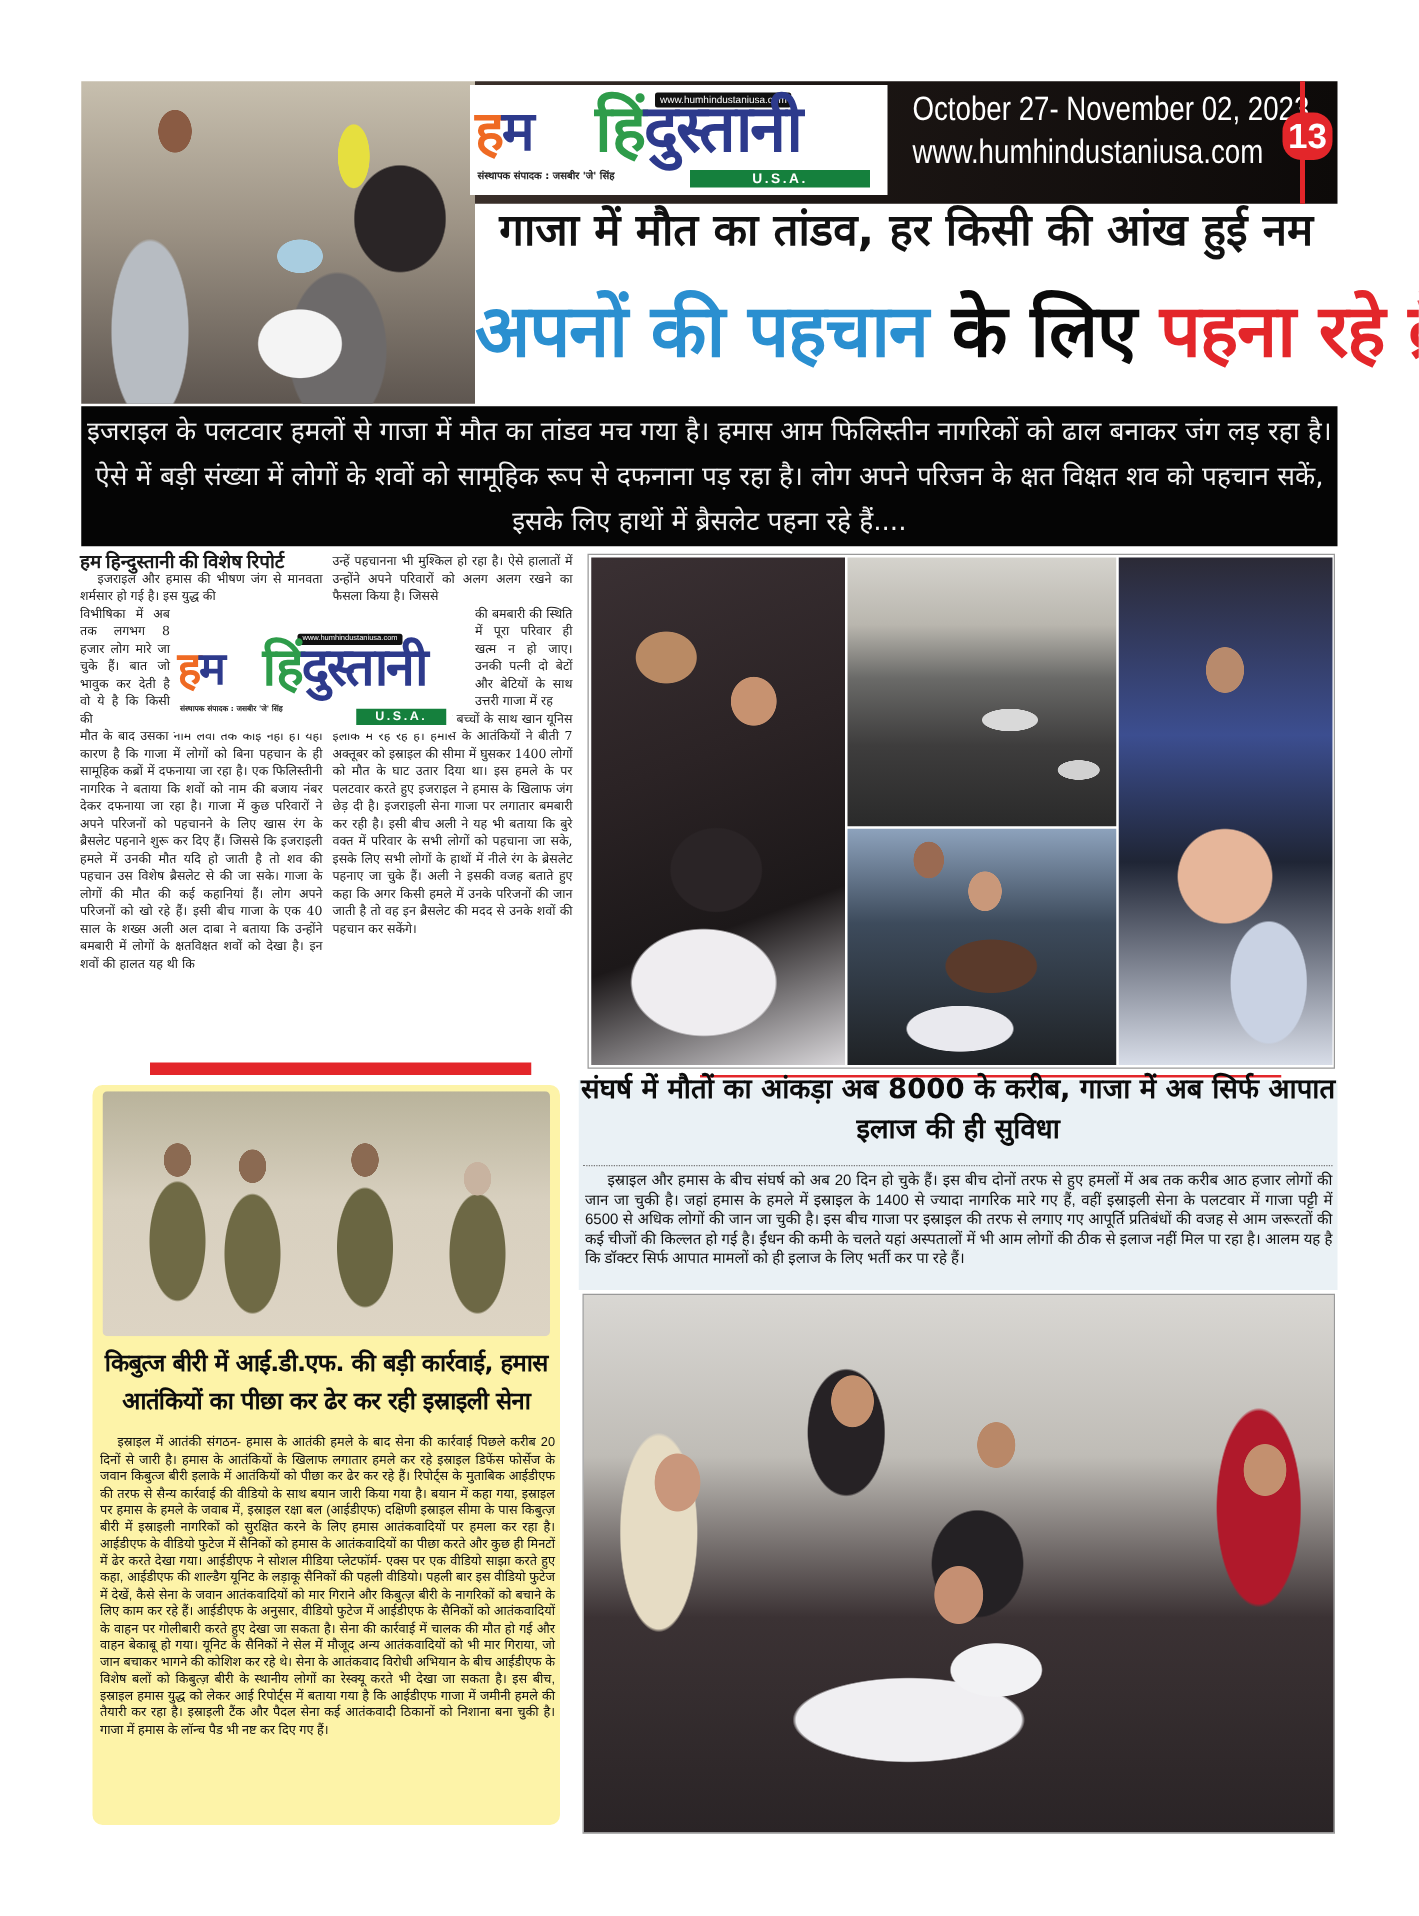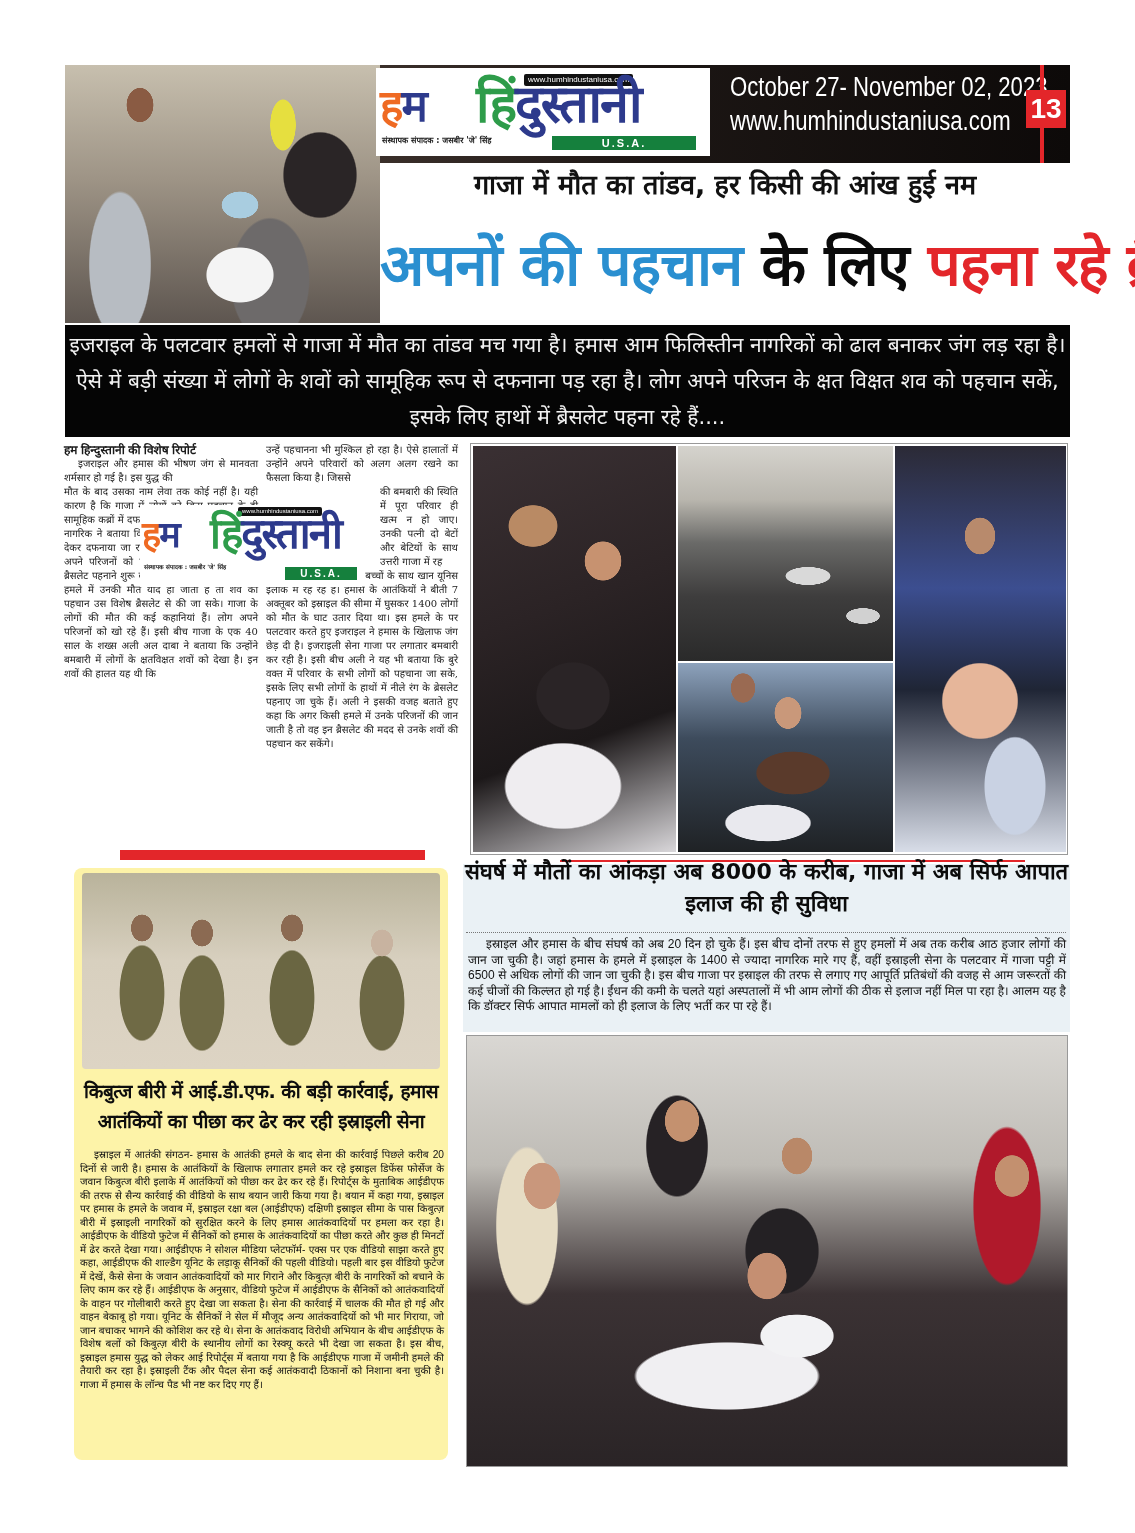--- a/index.html
+++ b/index.html
@@ -48,26 +48,26 @@
   }
   .dateline {
     position: absolute; left: 730px; top: 70px; width: 300px;
     color: #ffffff; font-family: "Liberation Sans", sans-serif; font-size: 27px;
     line-height: 34px; transform: scaleX(0.82); transform-origin: left top; white-space: nowrap;
   }
   .page-rule { position: absolute; left: 1040px; top: 65px; width: 4px; height: 98px; background: #e3262a; }
   .page-num {
     position: absolute; left: 1026px; top: 90px; width: 40px; height: 38px;
     background: #e3262a; color: #fff; font-family: "Liberation Sans", sans-serif;
-    font-weight: bold; font-size: 28px; text-align: center; line-height: 38px;
+    font-weight: bold; font-size: 28px; text-align: center; line-height: 38px; border-radius: 15px;
   }
 
   .kicker {
     position: absolute; left: 380px; top: 165px; width: 690px; text-align: center;
-    font-weight: bold; font-size: 27px; color: #111; line-height: 40px;
+    font-weight: bold; font-size: 35px; color: #111; line-height: 40px;
   }
   .headline {
     position: absolute; left: 380px; top: 210px; width: 690px; text-align: center;
     font-weight: bold; font-size: 58px; line-height: 110px; white-space: nowrap;
     letter-spacing: -1px;
   }
   .headline .blue { color: #2a8fd0; }
   .headline .black { color: #0a0a0a; }
   .headline .red { color: #e3262a; }
 
@@ -77,21 +77,21 @@
     font-size: 21px; line-height: 36px; padding-top: 2px;
   }
 
   
   .story-col {
     position: absolute; top: 443px; font-size: 10px; line-height: 14px; color: #1a1a1a;
     text-align: justify; font-family: "DejaVu Serif", serif;
   }
   .col-left { left: 64px; width: 194px; }
   .col-right { left: 266px; width: 192px; }
-  .byline { font-weight: bold; font-family: Liberation Sans, sans-serif; font-size: 12px; }
+  .byline { font-weight: bold; font-family: Liberation Serif, serif; font-size: 15px; }
   .indent { text-indent: 14px; }
   .wrap-narrow { width: 72px; }
   .wrap-right { margin-left: 114px; }
 
   .inline-logo {
     position: absolute; left: 140px; top: 505px; width: 222px; height: 82px; background: #fff;
   }
   .inline-logo .logo-url { left: 98px; top: 2px; font-size: 6px; line-height: 9px; }
   .inline-logo .logo-hum { left: 2px; top: 12px; font-size: 36px; }
   .inline-logo .logo-hin { left: 70px; top: 8px; font-size: 42px; }
@@ -216,20 +216,21 @@
   <span class="blue">अपनों की पहचान</span>
   <span class="black">के लिए</span>
   <span class="red">पहना रहे ब्रैसलेट</span>
 </div>
 
 <div class="summary">इजराइल के पलटवार हमलों से गाजा में मौत का तांडव मच गया है। हमास आम फिलिस्तीन नागरिकों को ढाल बनाकर जंग लड़ रहा है। ऐसे में बड़ी संख्या में लोगों के शवों को सामूहिक रूप से दफनाना पड़ रहा है। लोग अपने परिजन के क्षत विक्षत शव को पहचान सकें, इसके लिए हाथों में ब्रैसलेट पहना रहे हैं....</div>
 
 <div class="story-col col-left">
   <div class="byline">हम हिन्दुस्तानी की विशेष रिपोर्ट</div>
   <div class="indent">इजराइल और हमास की भीषण जंग से मानवता शर्मसार हो गई है। इस युद्ध की</div>
+  <div class="wrap-narrow">विभीषिका में अब तक लगभग 8 हजार लोग मारे जा चुके हैं। बात जो भावुक कर देती है वो ये है कि किसी की</div>
   <div>मौत के बाद उसका नाम लेवा तक कोई नहीं है। यही कारण है कि गाजा में लोगों को बिना पहचान के ही सामूहिक कब्रों में दफनाया जा रहा है। एक फिलिस्तीनी नागरिक ने बताया कि शवों को नाम की बजाय नंबर देकर दफनाया जा रहा है। गाजा में कुछ परिवारों ने अपने परिजनों को पहचानने के लिए खास रंग के ब्रैसलेट पहनाने शुरू कर दिए हैं। जिससे कि इजराइली हमले में उनकी मौत यदि हो जाती है तो शव की पहचान उस विशेष ब्रैसलेट से की जा सके। गाजा के लोगों की मौत की कई कहानियां हैं। लोग अपने परिजनों को खो रहे हैं। इसी बीच गाजा के एक 40 साल के शख्स अली अल दाबा ने बताया कि उन्होंने बमबारी में लोगों के क्षतविक्षत शवों को देखा है। इन शवों की हालत यह थी कि</div>
 </div>
 
 <div class="story-col col-right">
   <div>उन्हें पहचानना भी मुश्किल हो रहा है। ऐसे हालातों में उन्होंने अपने परिवारों को अलग अलग रखने का फैसला किया है। जिससे</div>
   <div class="wrap-right">की बमबारी की स्थिति में पूरा परिवार ही खत्म न हो जाए। उनकी पत्नी दो बेटों और बेटियों के साथ उत्तरी गाजा में रह</div>
   <div>रही है, वहीं अली खुद तीन बच्चों के साथ खान यूनिस इलाके में रह रहे हैं। हमास के आतंकियों ने बीती 7 अक्तूबर को इस्राइल की सीमा में घुसकर 1400 लोगों को मौत के घाट उतार दिया था। इस हमले के पर पलटवार करते हुए इजराइल ने हमास के खिलाफ जंग छेड़ दी है। इजराइली सेना गाजा पर लगातार बमबारी कर रही है। इसी बीच अली ने यह भी बताया कि बुरे वक्त में परिवार के सभी लोगों को पहचाना जा सके, इसके लिए सभी लोगों के हाथों में नीले रंग के ब्रेसलेट पहनाए जा चुके हैं। अली ने इसकी वजह बताते हुए कहा कि अगर किसी हमले में उनके परिजनों की जान जाती है तो वह इन ब्रैसलेट की मदद से उनके शवों की पहचान कर सकेंगे।</div>
 </div>
 
 <div class="inline-logo">

